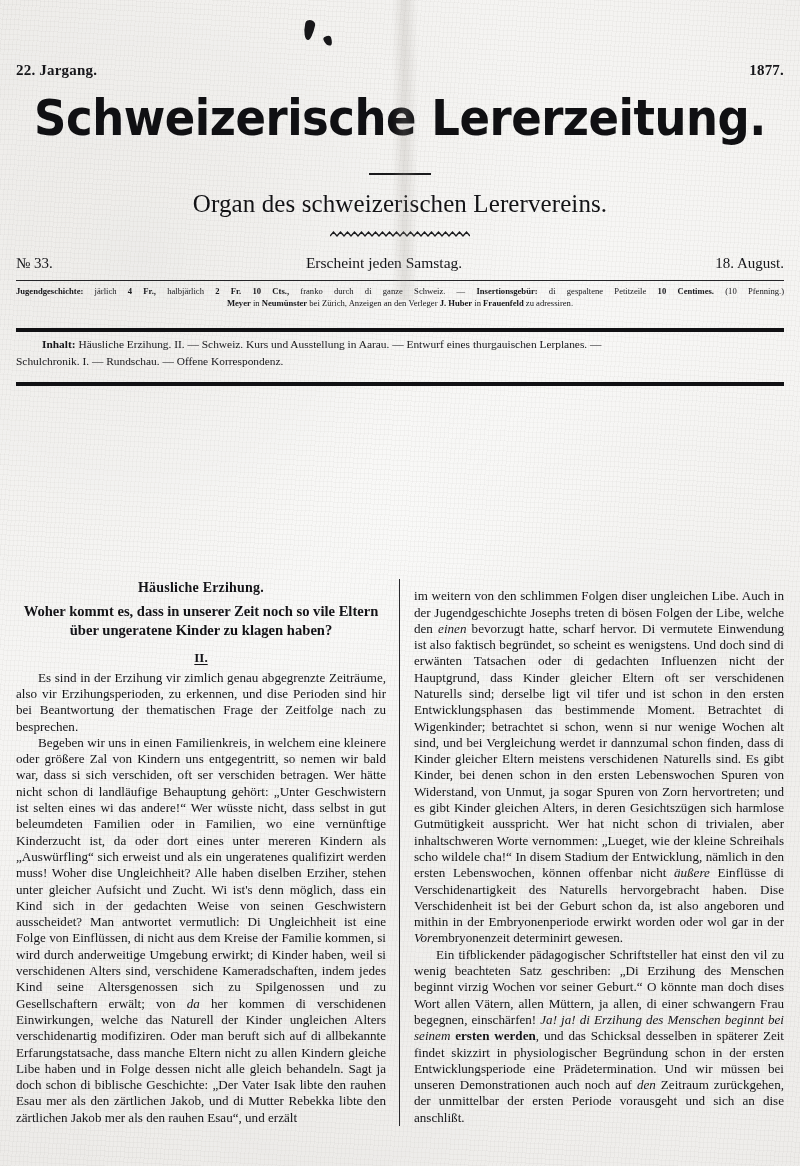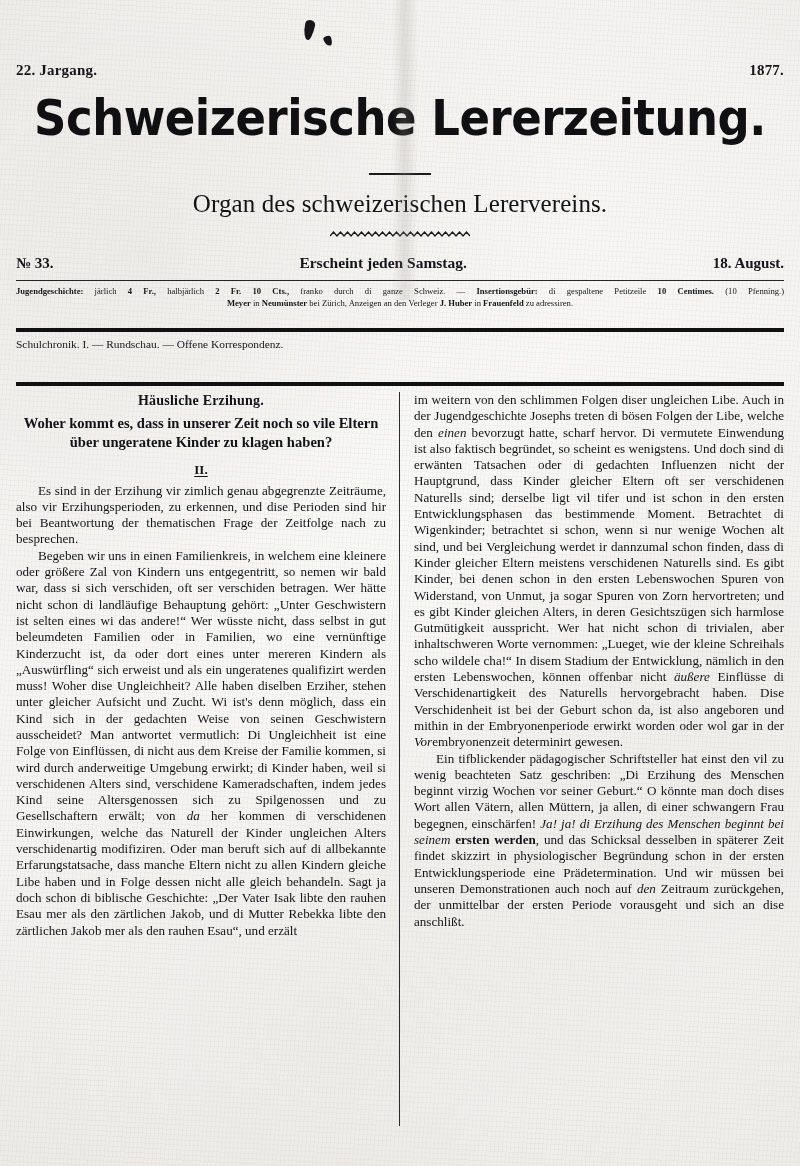--- a/index.html
+++ b/index.html
@@ -133,21 +133,21 @@
   }
   .issueline {
     position: absolute;
     top: 254px;
     left: 0;
     right: 0;
     display: flex;
     justify-content: space-between;
     align-items: baseline;
     font-family: "Liberation Serif", "DejaVu Serif", serif;
-    font-weight: bold;
+    font-weight: normal;
     font-size: 15px;
   }
   .issue-center { font-size: 15.5px; }
   .rule-thin {
     position: absolute;
     left: 0;
     right: 0;
     height: 1px;
     background: #26262a;
   }
@@ -183,20 +183,21 @@
   }
   .inhalt .ind { padding-left: 26px; }
   
   .columns {
     position: absolute;
     top: 392px;
     left: 0;
     right: 0;
     bottom: 40px;
     display: flex;
+    align-items: flex-end;
   }
   .col {
     width: 50%;
     box-sizing: border-box;
     font-family: "Liberation Serif", "DejaVu Serif", serif;
     font-size: 13.1px;
     line-height: 1.245;
     text-align: justify;
     color: #141418;
   }
@@ -268,20 +269,21 @@
     <div class="rule-thin" style="top:280px;"></div>
 
     <div class="subs">
       <div class="l1"><b>Jugendgeschichte:</b><span> järlich </span><b>4 Fr.,</b><span> halbjärlich </span><b>2 Fr. 10 Cts.,</b><span> franko durch di ganze Schweiz. — </span><b>Insertionsgebür:</b><span> di gespaltene Petitzeile </span><b>10 Centimes.</b><span>  (10 Pfenning.)</span></div>
       <div><b>Meyer</b><span> in </span><b>Neumünster</b><span> bei Zürich, Anzeigen an den Verleger </span><b>J. Huber</b><span> in </span><b>Frauenfeld</b><span> zu adressiren.</span></div>
     </div>
 
     <div class="rule-thick" style="top:328px;"></div>
 
     <div class="inhalt">
+      <div class="ind"><b>Inhalt:</b><span> Häusliche Erzihung. II. —  Schweiz. Kurs und Ausstellung in Aarau. — Entwurf eines thurgauischen Lerplanes. —</span></div>
       <div><span>Schulchronik. I. — Rundschau. — Offene Korrespondenz.</span></div>
     </div>
 
     <div class="rule-thick" style="top:382px;"></div>
 
     <div class="columns">
 
       <div class="col left">
         <div class="art-head">Häusliche Erzihung.</div>
         <div class="art-sub">Woher kommt es, dass in unserer Zeit noch so vile Eltern über ungeratene Kinder zu klagen haben?</div>

